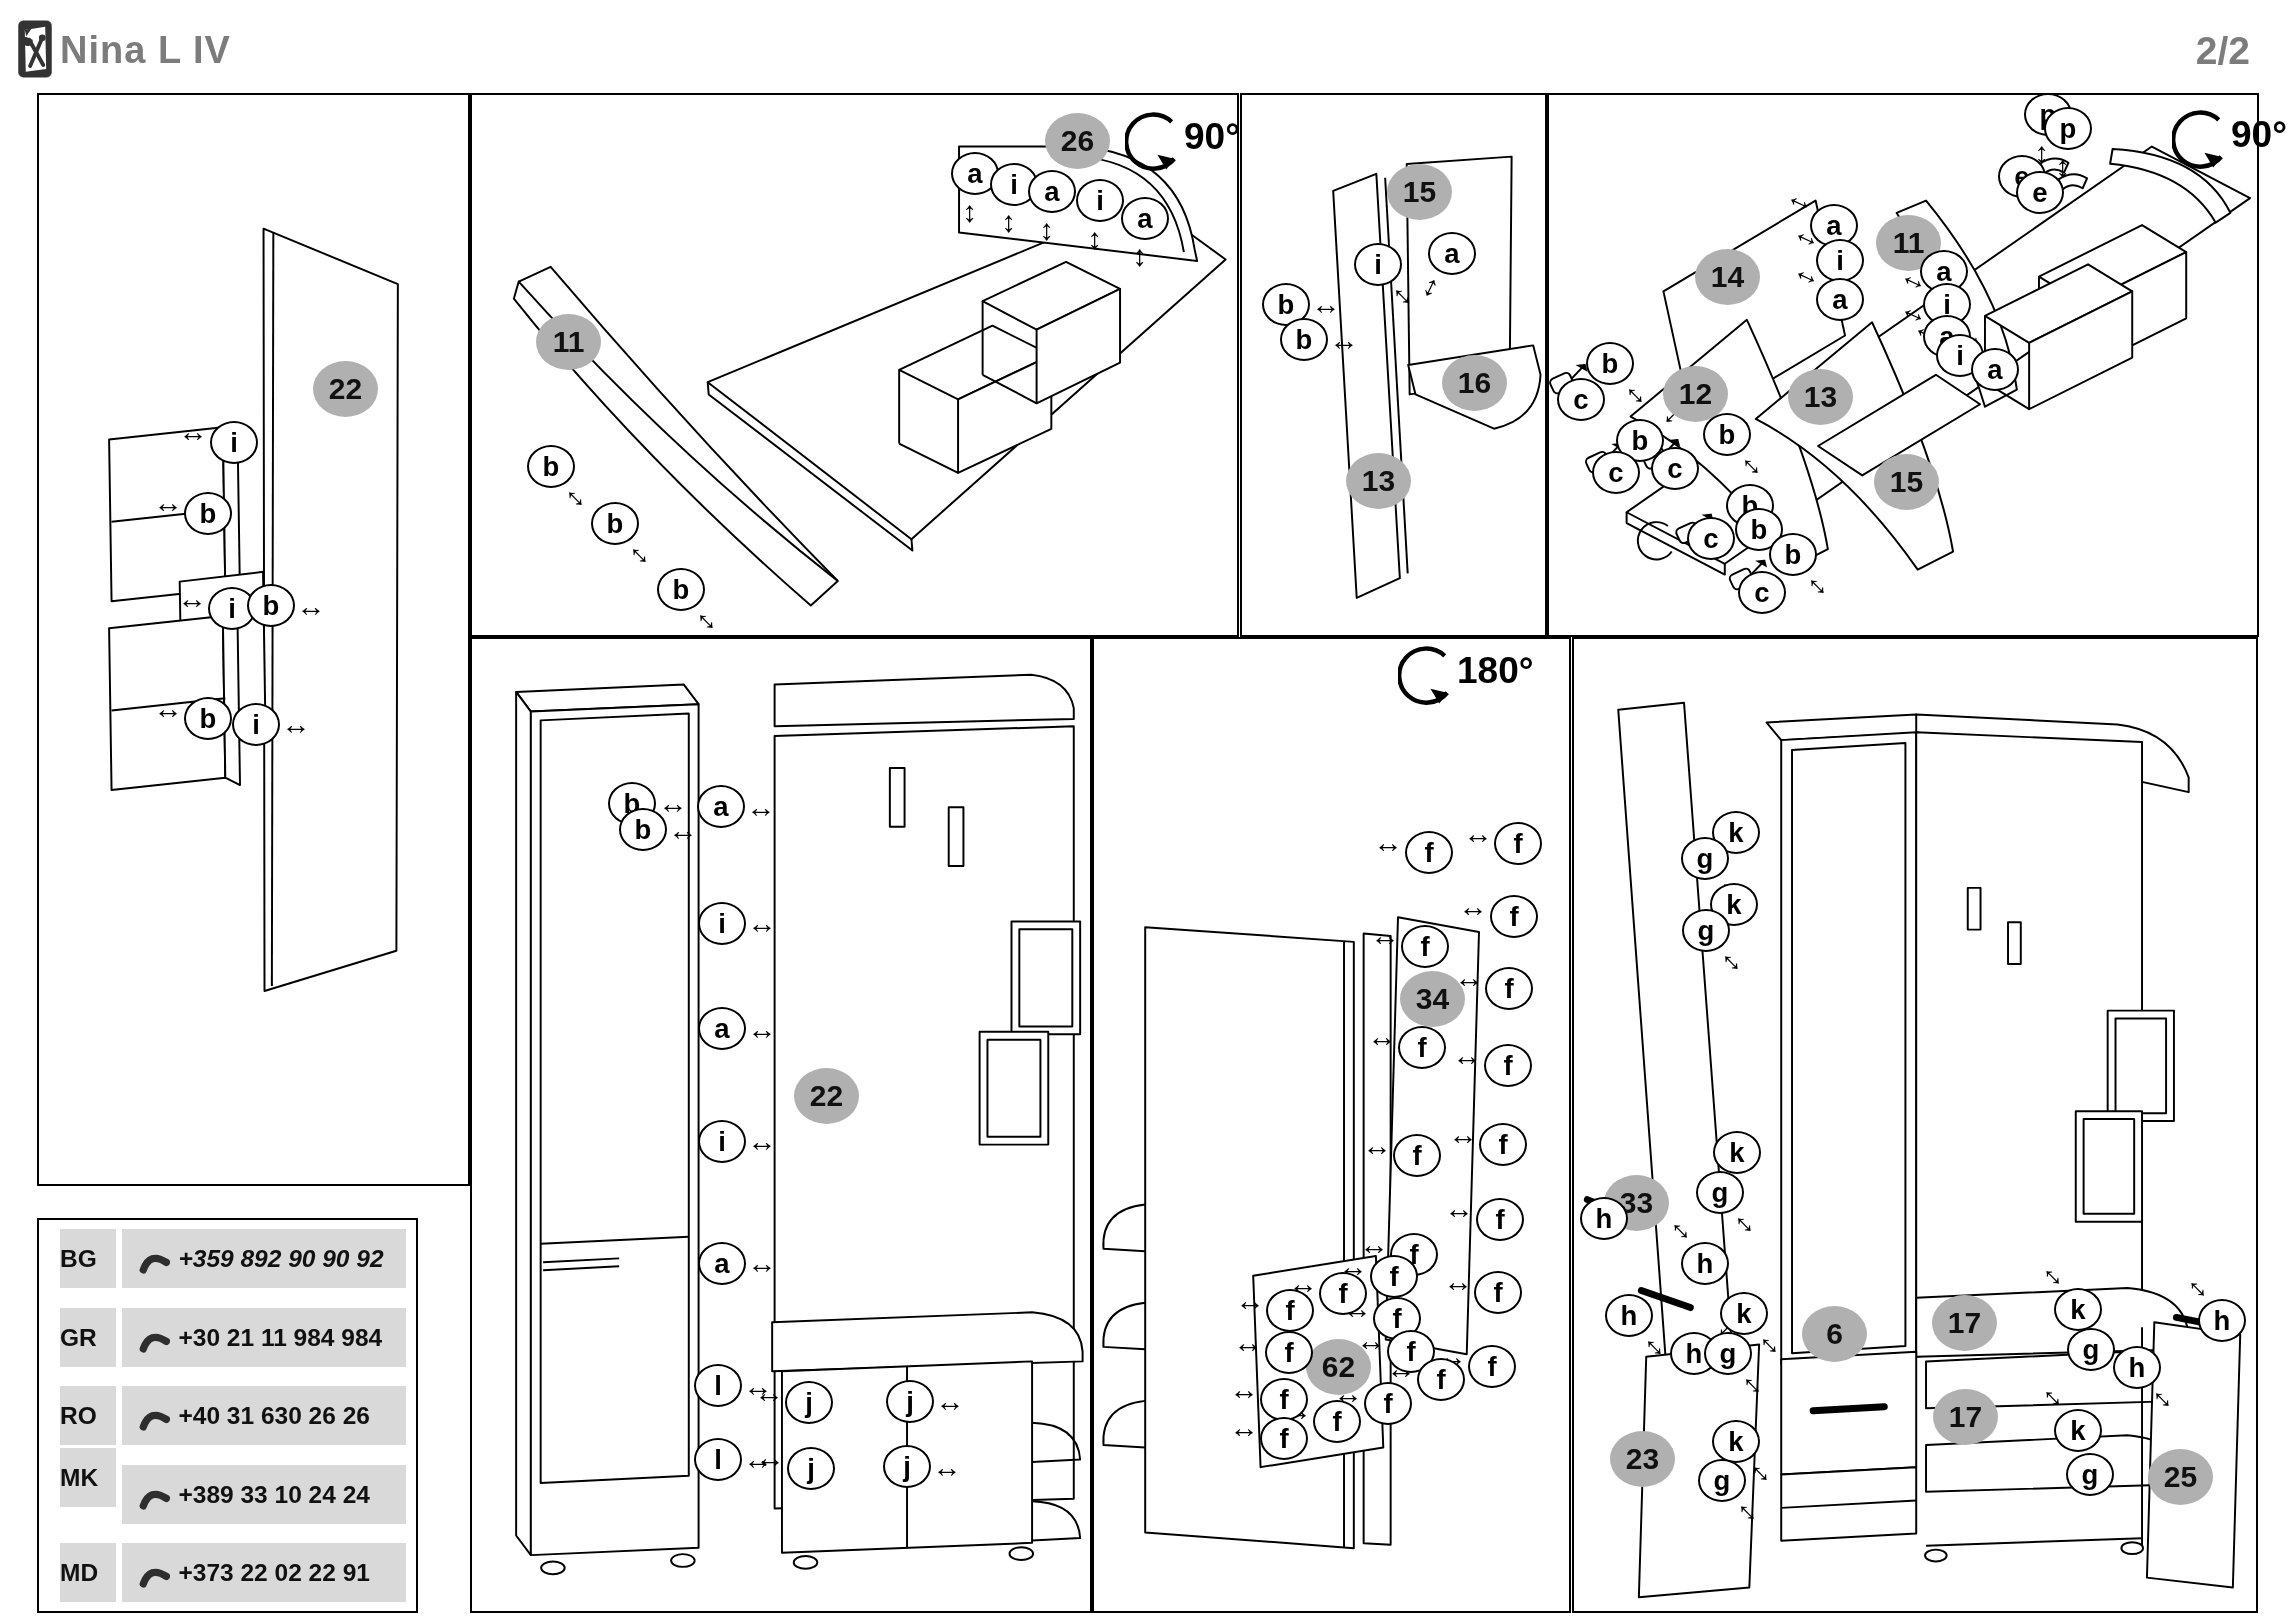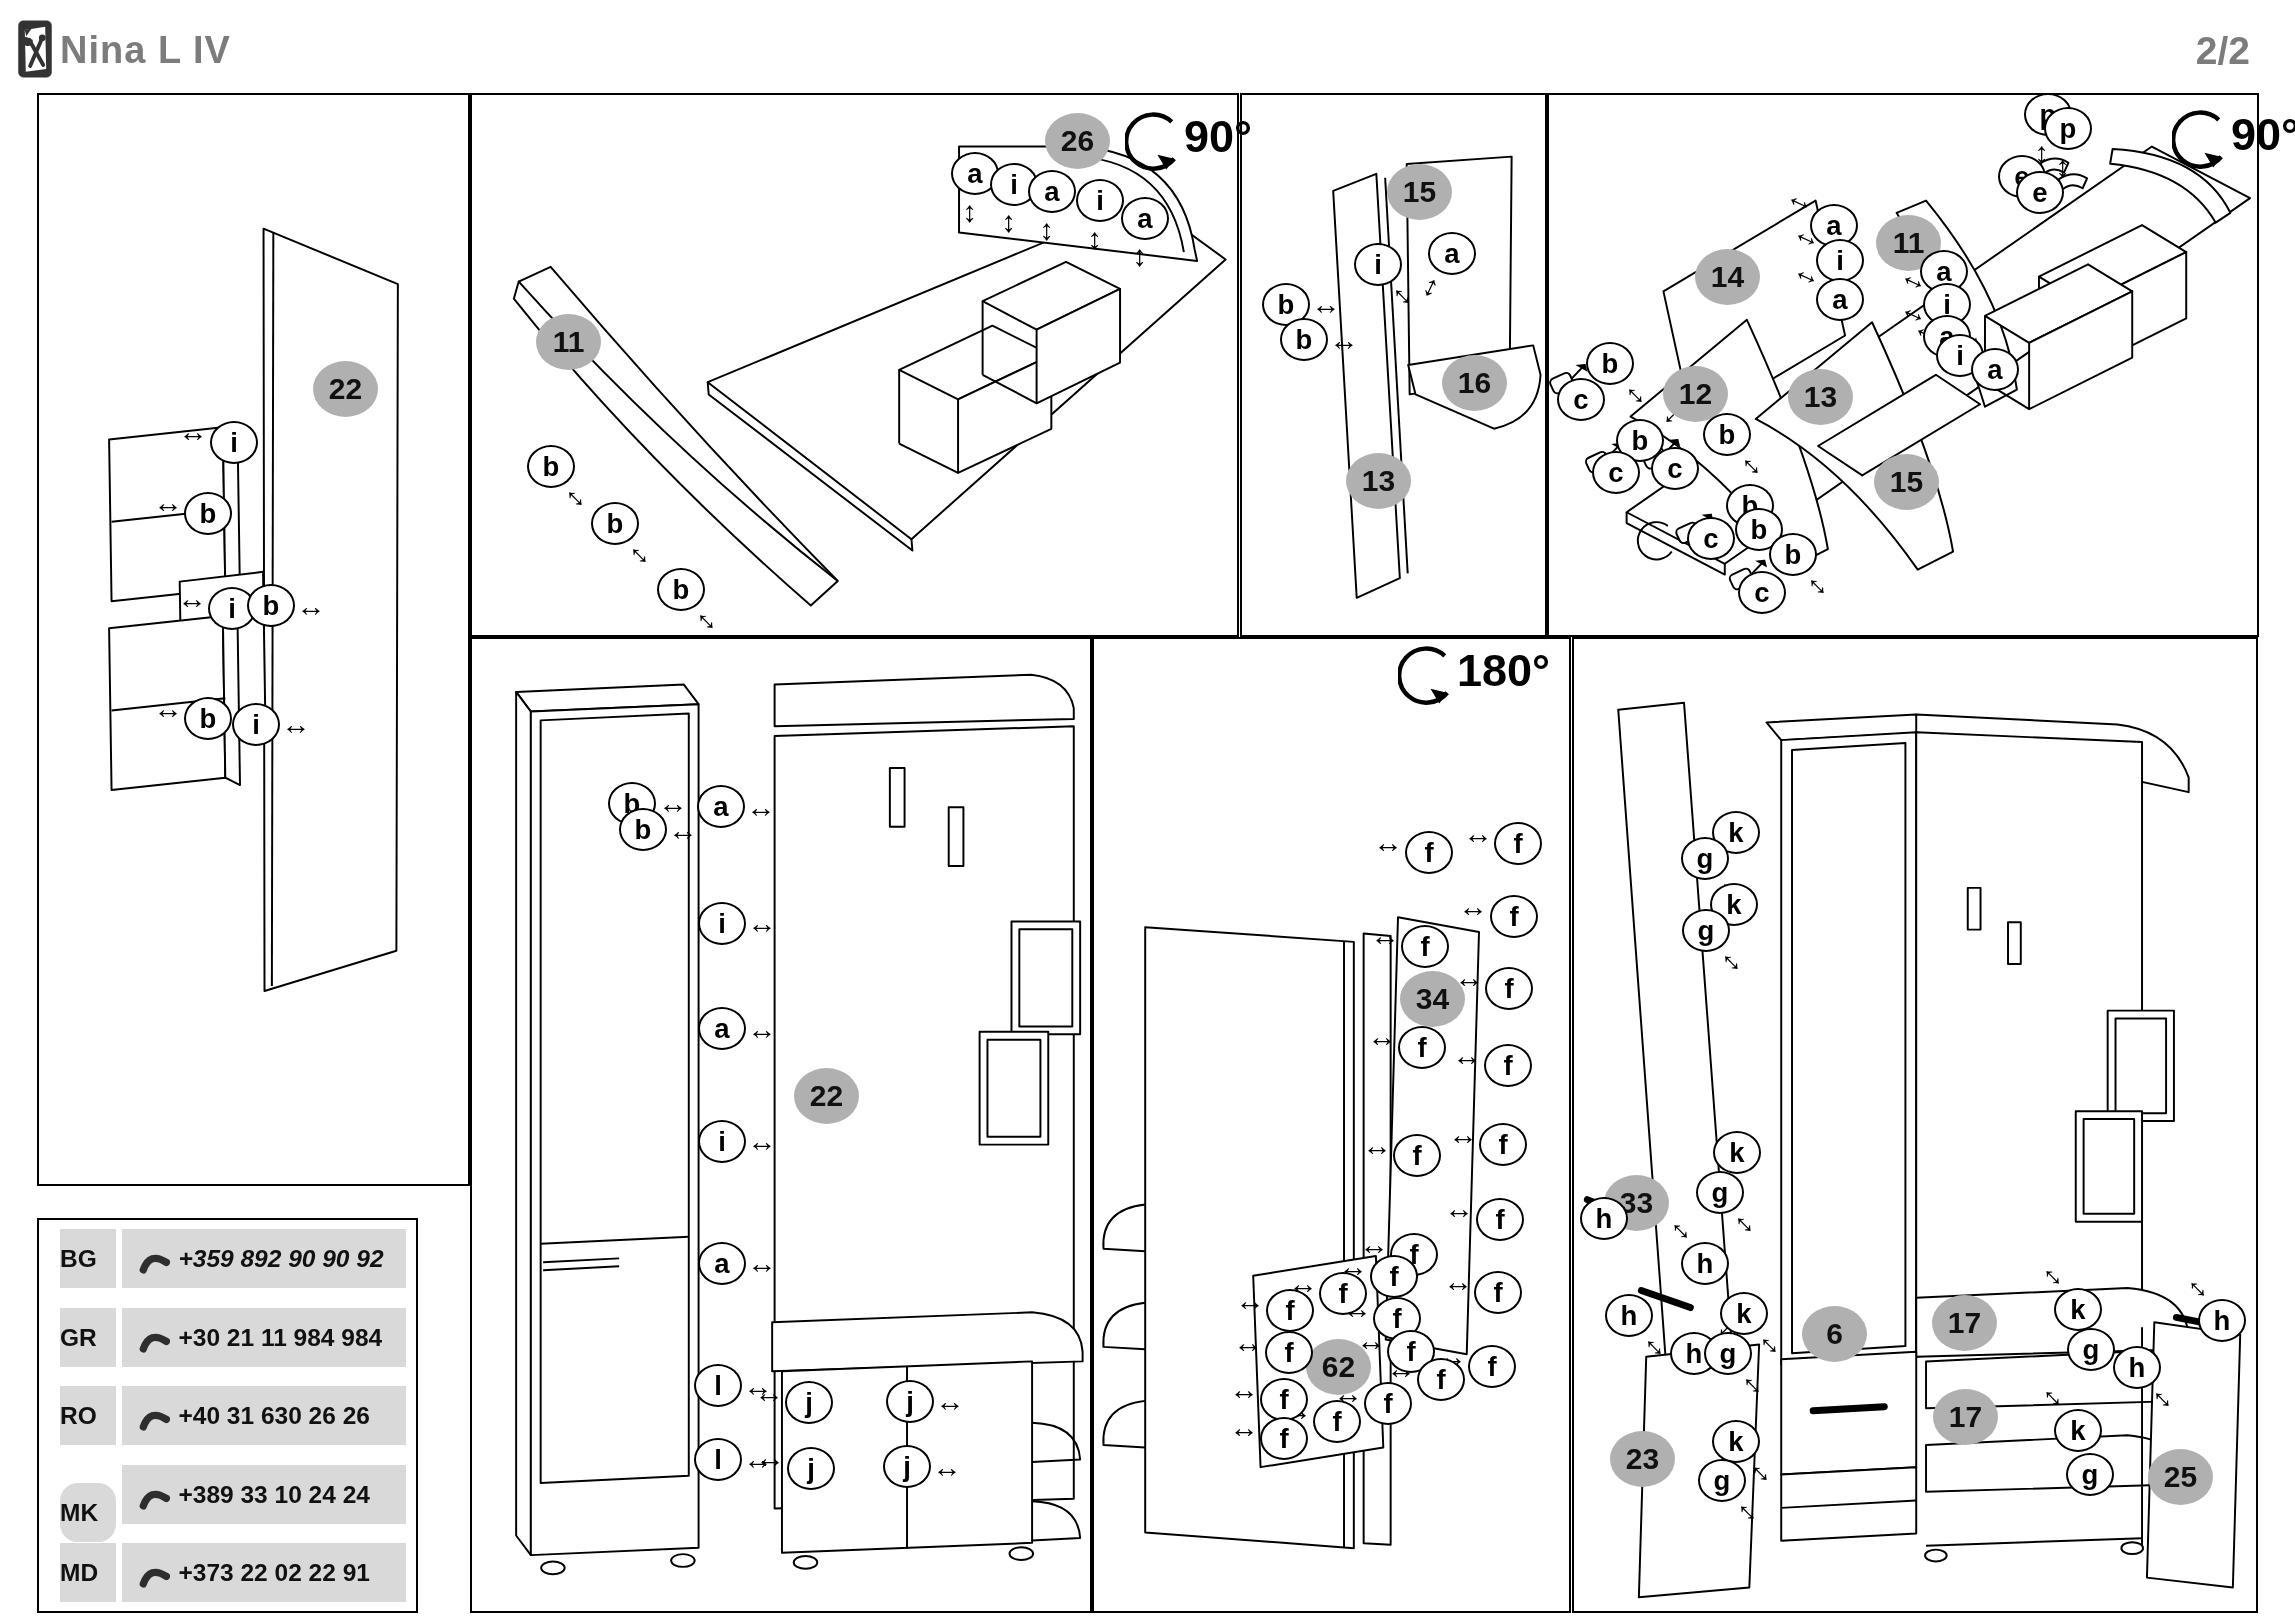--- a/index.html
+++ b/index.html
@@ -9,21 +9,21 @@
   .logo{position:absolute;left:17.7px;top:19.6px;width:34px;height:58px;}
   .panel{position:absolute;border:2.9px solid #000;background:#fff;box-sizing:border-box;}
   .panel svg.art{position:absolute;left:0;top:0;}
   .part-badge{position:absolute;width:65px;height:56px;background:#b0b0b0;border-radius:50%;
     text-align:center;line-height:56px;font-size:30px;font-weight:bold;color:#111;z-index:5;}
   .label-circle{position:absolute;width:48px;height:43px;background:#fff;border:2px solid #000;
     border-radius:50%;text-align:center;line-height:40px;font-size:27.5px;font-weight:bold;color:#000;z-index:6;box-sizing:border-box;}
   .lbl-arrow{position:absolute;width:44px;height:44px;text-align:center;line-height:44px;
     font-size:29.4px;font-weight:bold;color:#000;z-index:4;}
   .rot{position:absolute;z-index:7;display:flex;align-items:flex-start;}
-  .rot .rtext{font-size:45px;font-weight:bold;color:#000;line-height:49px;}
+  .rot .rtext{font-size:37px;font-weight:bold;color:#000;line-height:49px;}
   .phone-box{position:absolute;left:37px;top:1218px;width:381px;height:395px;border:2.9px solid #000;box-sizing:border-box;background:#fff;}
   .ph-row{position:absolute;left:0;top:0;width:100%;}
   .ph-code{position:absolute;background:#d9d9d9;width:56px;height:59px;text-align:left;
     font-size:24.5px;font-weight:bold;color:#111;line-height:59px;left:21px;}
   .ph-num{position:absolute;background:#d9d9d9;left:83px;width:284px;height:59px;
     font-size:24.5px;font-weight:bold;color:#111;line-height:59px;}
   .ph-num .ph-ico{display:inline-block;width:34px;margin-left:13.7px;vertical-align:middle;}
   .ph-num .ph-txt{margin-left:8.8px;}
 </style>
 </head>
@@ -472,21 +472,21 @@
     </div>
     <div class="ph-row">
       <div class="ph-code" style="top: 166px;">RO</div>
       <div class="ph-num" style="top: 166px;"><svg class="ph-ico" viewBox="0 0 70 56">
           <g transform="rotate(-18 35 28)">
             <path d="M10,40 Q35,8 60,40" fill="none" stroke="#2e2e2e" stroke-width="15" stroke-linecap="round"></path>
           </g>
         </svg><span class="ph-txt">+40 31 630 26 26</span></div>
     </div>
     <div class="ph-row">
-      <div class="ph-code" style="top: 263px; border-radius: 18px;">MK</div>
+      <div class="ph-code" style="top: 228px;">MK</div>
       <div class="ph-num" style="top: 245px;"><svg class="ph-ico" viewBox="0 0 70 56">
           <g transform="rotate(-18 35 28)">
             <path d="M10,40 Q35,8 60,40" fill="none" stroke="#2e2e2e" stroke-width="15" stroke-linecap="round"></path>
           </g>
         </svg><span class="ph-txt">+389 33 10 24 24</span></div>
     </div>
     <div class="ph-row">
       <div class="ph-code" style="top: 323px;">MD</div>
       <div class="ph-num" style="top: 323px;"><svg class="ph-ico" viewBox="0 0 70 56">
           <g transform="rotate(-18 35 28)">

